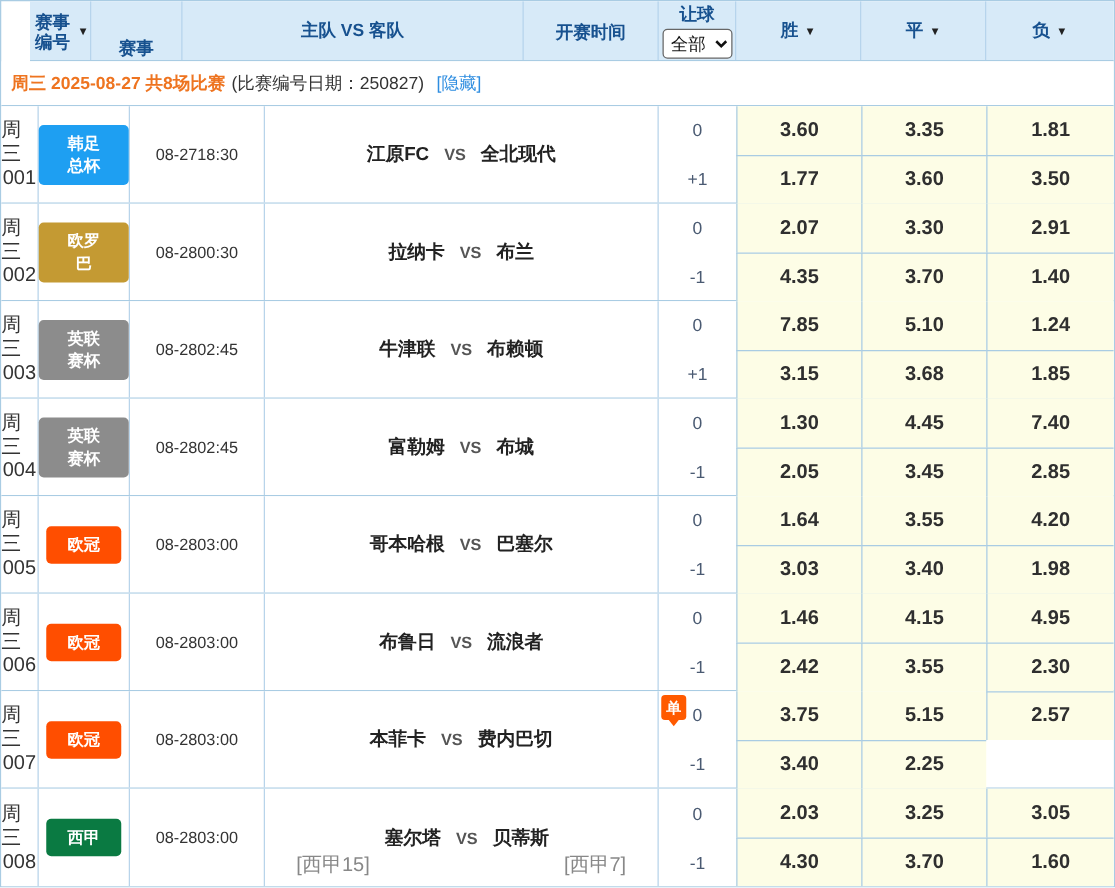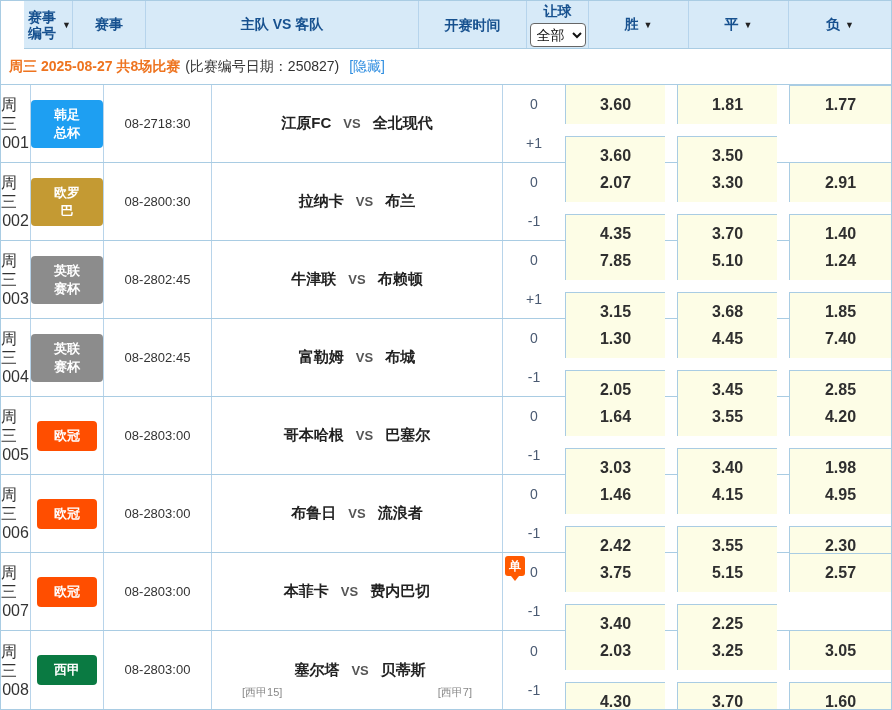--- a/index.html
+++ b/index.html
@@ -27,21 +27,21 @@
   }
   .th {
     display: flex;
     align-items: center;
     justify-content: center;
     text-align: center;
     border-right: 1px solid #b6d4ec;
   }
   .th.no-sep { border-right: none; }
   .th-id      { width: 49px; }
-  .th-league  { width: 73px; }
+  .th-league  { width: 73px; align-items: flex-end; }
   .th-time    { width: 108px; }
   .th-teams   { flex: 1; }
   .th-handicap{ width: 62px; flex-direction: column; justify-content: center; gap: 2px; }
   .th-win, .th-draw { width: 100px; }
   .th-lose    { width: 102px; }
   .wrap2 { width: 34px; line-height: 16px; }
   .wrap2b { width: 58px; line-height: 18px; }
   .sort-caret {
     font-size: 9px;
     color: #222;
@@ -117,21 +117,21 @@
     line-height: 20px;
   }
   .c-teams {
     flex: 1;
     font-size: 15px;
     color: #222;
     gap: 12px;
   }
   .team { font-weight: bold; }
   .vs { font-size: 13px; color: #555; font-weight: bold; }
-  .rank { font-size: 11px; color: #888; margin-top: 44px; }
+  .rank { font-size: 16px; color: #888; margin-top: 44px; }
   .rank:empty { display: none; }
   .c-handicap {
     width: 62px;
     flex-direction: column;
     border-right: none;
     position: relative;
   }
   .hval {
     height: 39px;
     display: flex;
@@ -159,21 +159,20 @@
     bottom: -5px;
     margin-left: -4px;
     border: 4px solid transparent;
     border-top: 5px solid #ff5a00;
     border-bottom: none;
   }
   .odds-grid {
     display: grid;
     grid-template-columns: 100px 100px 102px;
     grid-template-rows: 39px 39px;
-    gap: 12px;
   }
   .odds {
     background: #fdfde6;
     border-left: 1px solid #a9cce3;
     display: flex;
     align-items: center;
     justify-content: center;
     font-size: 16px;
     font-weight: bold;
     color: #2f2f2f;
@@ -246,20 +245,21 @@
       <span class="team">全北现代</span>
 
     </div>
     <div class="cell c-handicap">
 
       <div class="hval">0</div>
       <div class="hval">+1</div>
     </div>
     <div class="odds-grid">
       <div class="odds">3.60</div>
+      <div class="odds">3.35</div>
       <div class="odds">1.81</div>
       <div class="odds r2">1.77</div>
       <div class="odds r2">3.60</div>
       <div class="odds r2">3.50</div>
     </div>
   </div>
 
   <div class="row">
     <div class="cell c-id">
       <div>周三</div>

